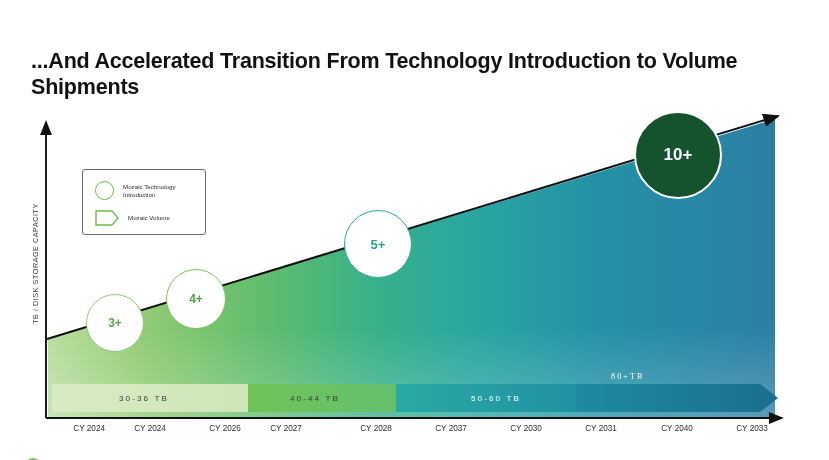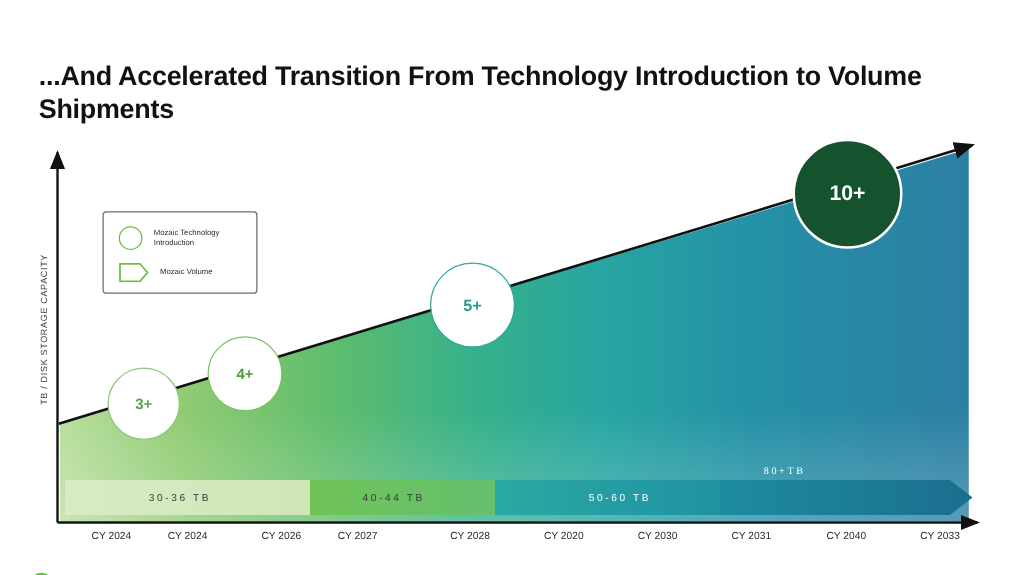--- a/index.html
+++ b/index.html
@@ -176,21 +176,21 @@
   <div class="seg-label seg-dark" style="left:119px;top:370px;">30-36 TB</div>
   <div class="seg-label seg-dark" style="left:290px;top:370px;text-align:right;">40-44 TB</div>
   <div class="seg-label seg-light" style="left:471px;top:370px;">50-60 TB</div>
   <div class="seg-label seg-light" style="left:611px;top:348px;font-family:Liberation Serif, serif;">80+TB</div>
 
   <div class="xtick" style="left:45px;text-align:right;">CY 2024</div>
   <div class="xtick" style="left:120px;">CY 2024</div>
   <div class="xtick" style="left:195px;text-align:center;">CY 2026</div>
   <div class="xtick" style="left:256px;">CY 2027</div>
   <div class="xtick" style="left:346px;">CY 2028</div>
-  <div class="xtick" style="left:421px;">CY 2020</div>
+  <div class="xtick" style="left:421px;">CY 2037</div>
   <div class="xtick" style="left:496px;">CY 2030</div>
   <div class="xtick" style="left:571px;">CY 2031</div>
   <div class="xtick" style="left:647px;">CY 2040</div>
   <div class="xtick" style="left:722px;">CY 2033</div>
 
   <div id="footer-logo">
     <svg width="20" height="20" viewBox="0 0 20 20" xmlns="http://www.w3.org/2000/svg">
       <path d="M16.4,4.0 C13.0,1.2 7.6,1.6 5.0,4.9 C2.6,8.0 4.0,12.0 7.6,12.6
                C10.3,13.05 12.6,11.6 12.9,9.6 C13.15,7.9 11.9,6.7 10.4,6.9
                C9.25,7.05 8.6,7.95 8.85,8.85 C9.05,9.6 9.95,9.95 10.6,9.6

